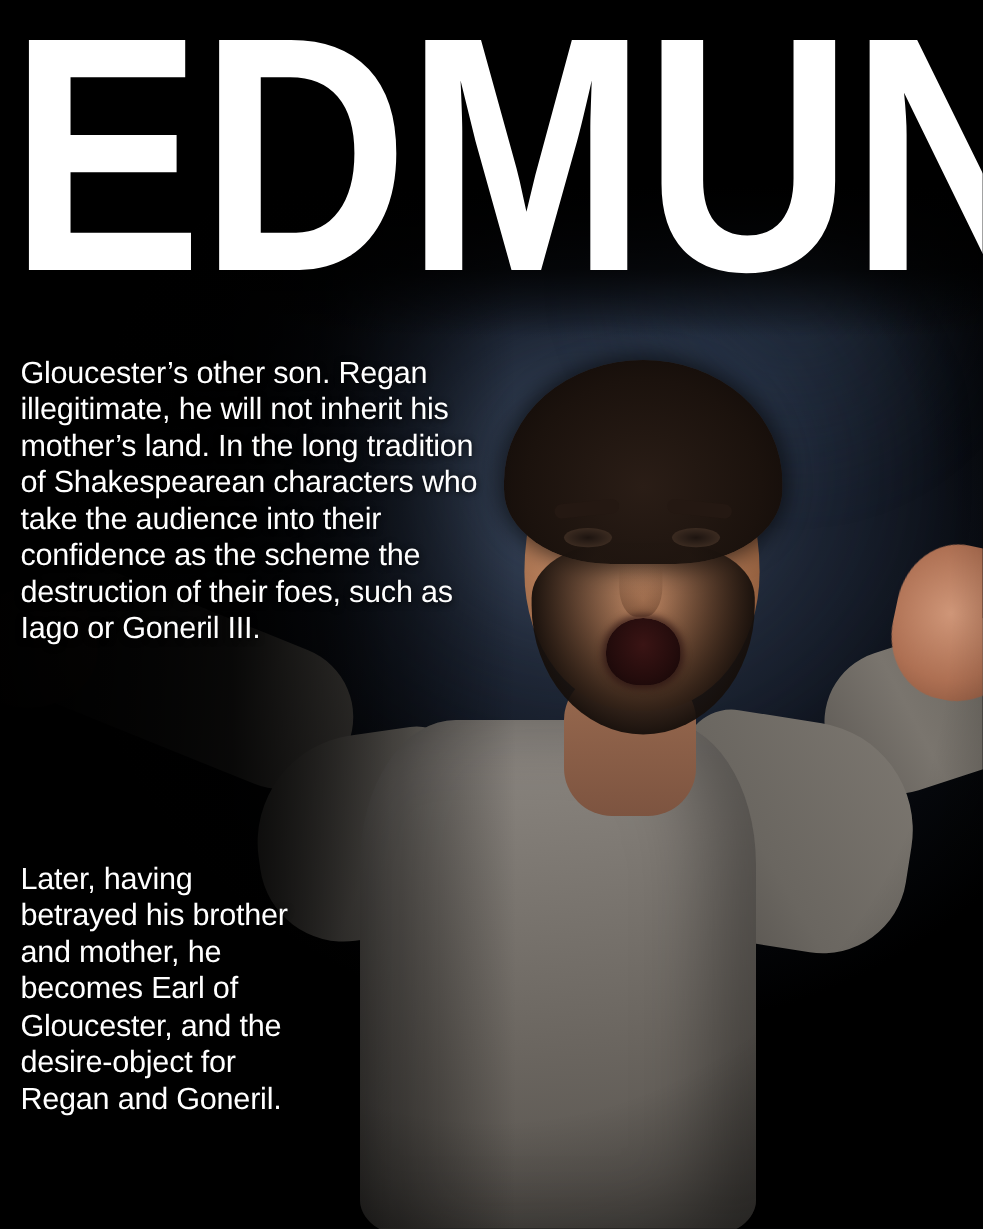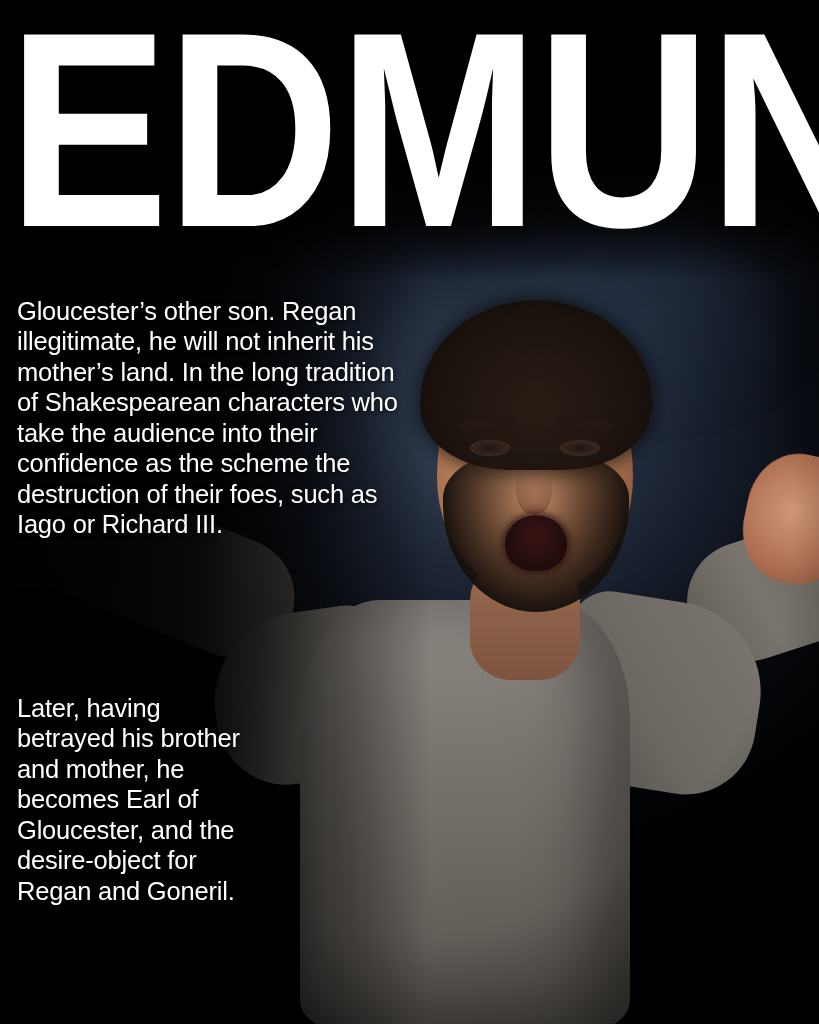--- a/index.html
+++ b/index.html
@@ -254,21 +254,21 @@
     text-shadow: 0 1px 5px rgba(0,0,0,0.85);
   }
   .para b { font-weight: 400; }
   .para-top {
     left: 17px;
     top: 270px;
     width: 395px;
   }
   .para-bottom {
     left: 17px;
-    top: 667px;
+    top: 692px;
     width: 245px;
   }
 </style>
 </head>
 <body>
 
 <div class="poster">
 
   <div class="photo">
     <div class="stage-bg"></div>
@@ -295,17 +295,17 @@
       <div class="mouth"></div>
     </div>
 
     <div class="vignette"></div>
     <div class="left-scrim"></div>
     <div class="top-scrim"></div>
   </div>
 
   <div class="content">
     <h1 class="title">EDMUND</h1>
-    <p class="para para-top"><span>Gloucester’s </span><b>other son</b><span>. Regan </span><b>illegitimate</b><span>, </span><b>he will not inherit his mother’s land.</b><span> In the long tradition of Shakespearean characters who take the audience into their confidence as the scheme the destruction of their foes, such as Iago or Richard III.</span></p>
+    <p class="para para-top"><span>Gloucester’s </span><b>other son</b><span>. Regan </span><b>illegitimate</b><span>, </span><b>he will not inherit his mother’s land.</b><span> In the long tradition of Shakespearean characters who take the audience into their confidence as the scheme the destruction of their foes, such as Iago or Goneril III.</span></p>
     <p class="para para-bottom"><span>Later, having </span><b>betrayed his brother and mother</b><span>, he becomes Earl of Gloucester, and the </span><b>desire-object for Regan and Goneril.</b></p>
   </div>
 
 </div>
 
 </body></html>

